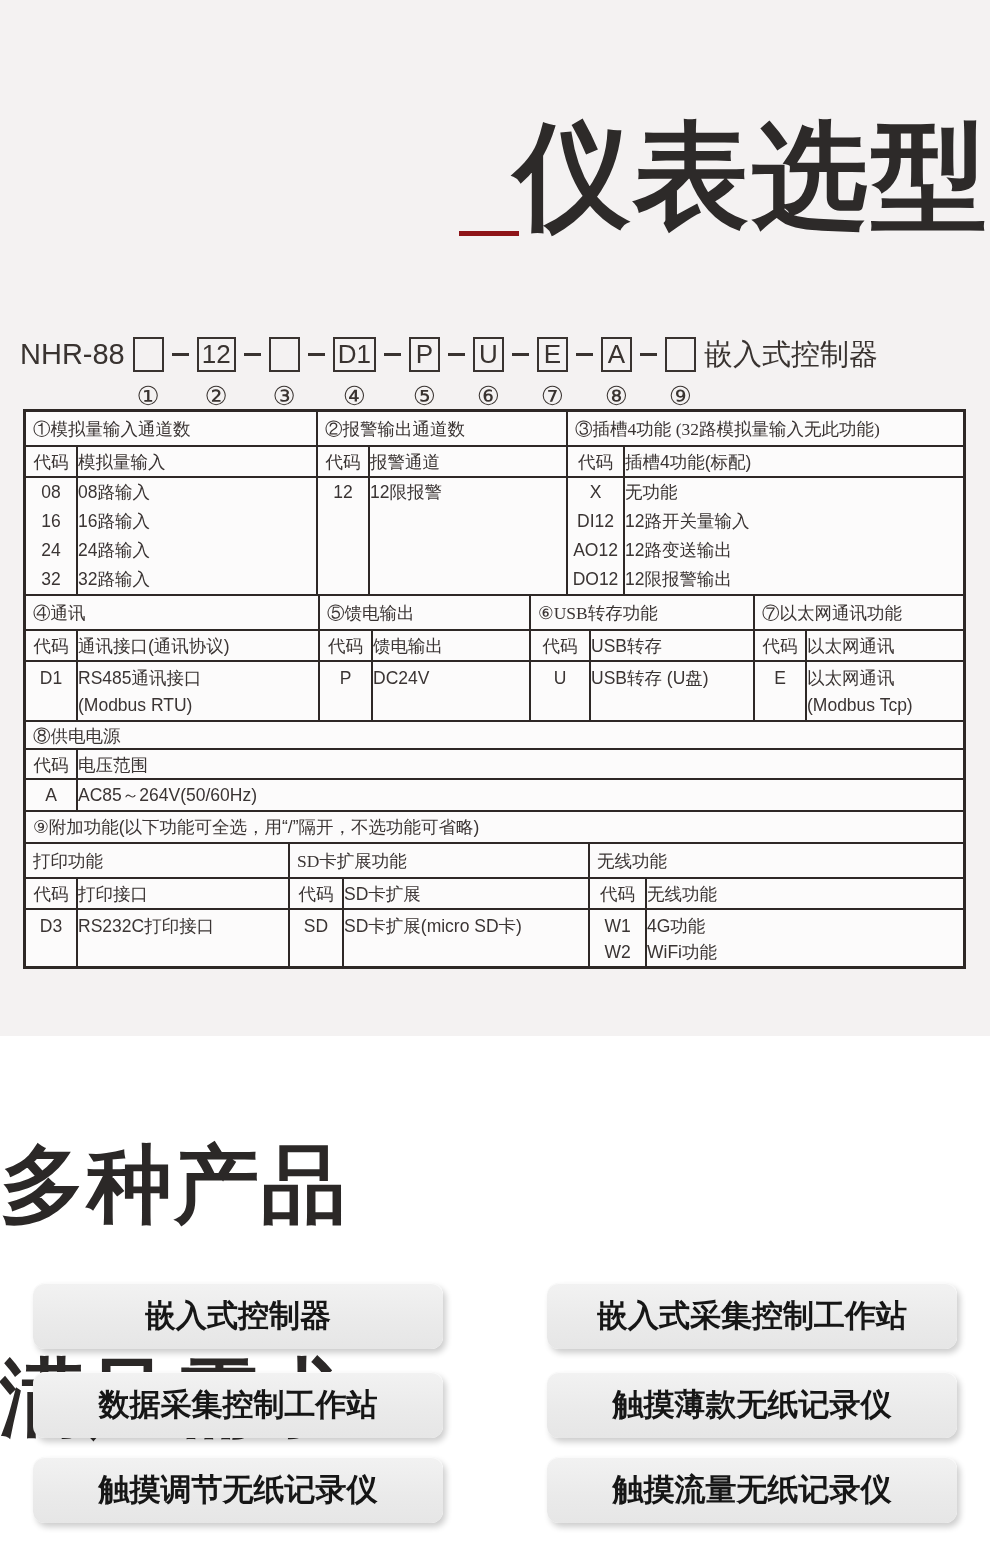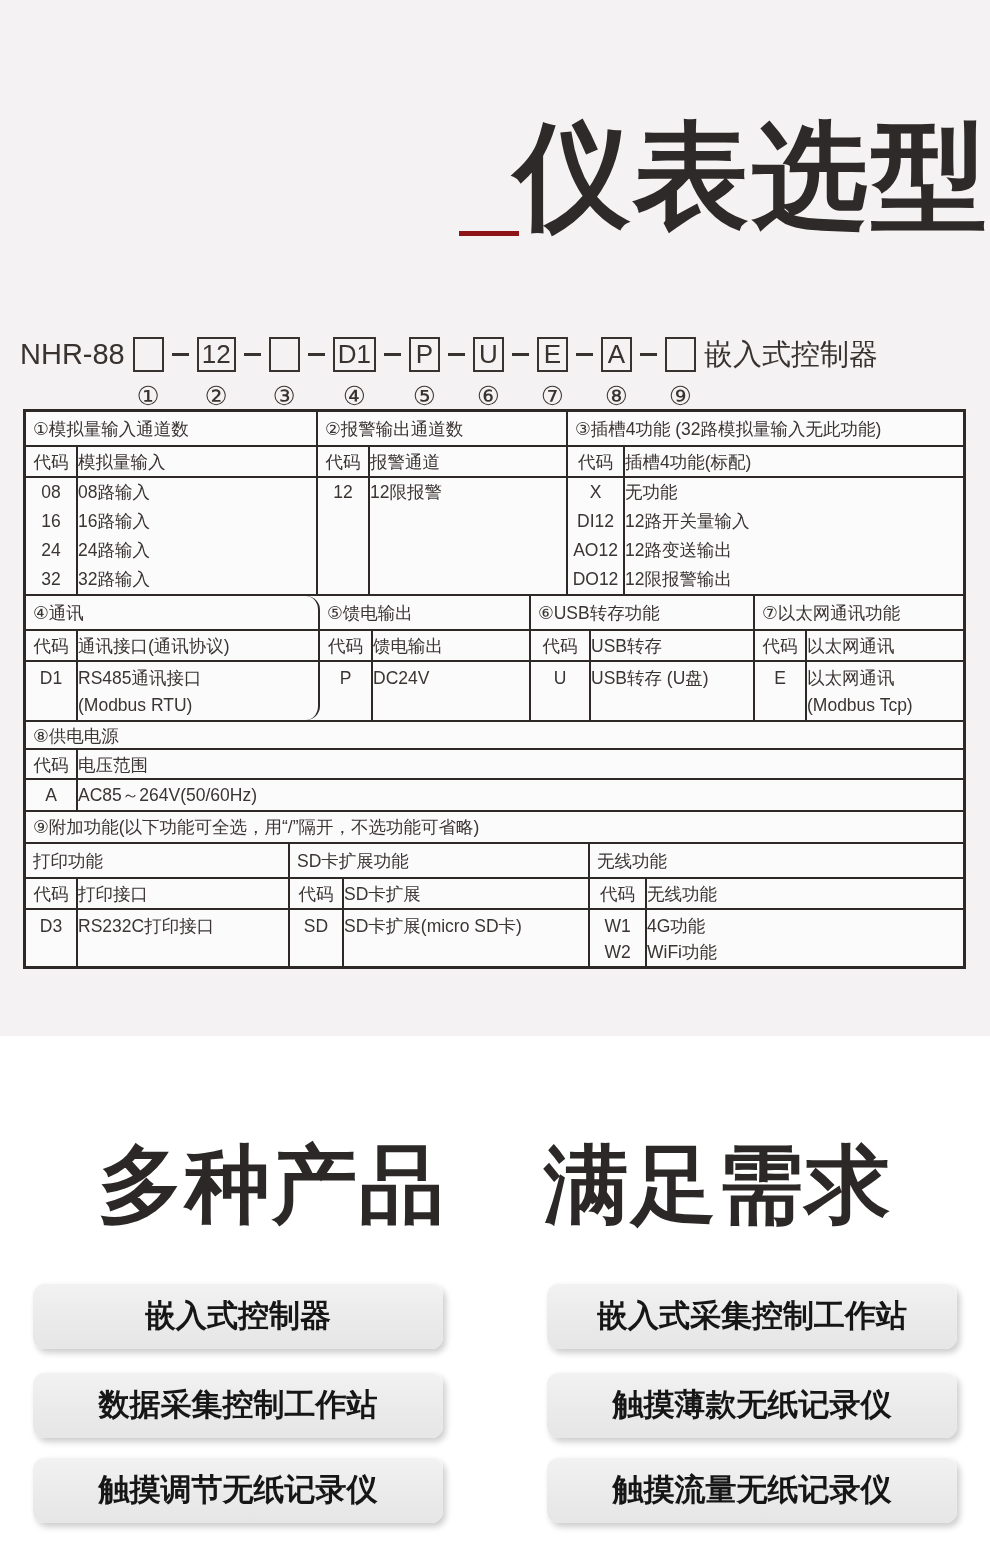--- a/index.html
+++ b/index.html
@@ -40,44 +40,44 @@
   
   .spec-table {
     position:absolute; top:409px; left:23px; width:943px;
     border:3px solid #2e2826; background:#fcfbfb;
     font-size:17.5px; color:#3a3433;
   }
   .band { display:flex; }
   .band + .band { border-top:2px solid #2e2826; }
   .sec { border-right:2px solid #2e2826; display:flex; flex-direction:column; flex:0 0 auto; }
   .sec:last-child { border-right:none; flex:1 1 auto; }
-  .sec-title { height:35px; line-height:35px; padding-left:7px; border-bottom:2px solid #2e2826; white-space:nowrap; overflow:hidden; }
+  .sec-title { height:35px; line-height:35px; padding-left:7px; border-bottom:2px solid #2e2826; white-space:nowrap; overflow:hidden;font-family:Liberation Serif, serif; }
   .cols { display:flex; flex:1 1 auto; }
   .code-col { border-right:2px solid #2e2826; display:flex; flex-direction:column; text-align:center; flex:0 0 auto; }
   .label-col { flex:1 1 auto; display:flex; flex-direction:column; }
   .col-head { height:31px; line-height:31px; border-bottom:2px solid #2e2826; white-space:nowrap; }
   .label-col .col-head, .label-col .cell { }
   .cell { height:29px; line-height:29px; white-space:nowrap; overflow:hidden; }
   
   .w292 { flex-basis:292px; } .w250 { flex-basis:250px; }
-  .w294 { flex-basis:294px;border-radius:14px; } .w211 { flex-basis:211px; } .w224 { flex-basis:224px; }
+  .w294 { flex-basis:294px; } .w211 { flex-basis:211px; } .w224 { flex-basis:224px; }
   .w264 { flex-basis:264px; } .w300 { flex-basis:300px; }
   .cw52 { flex-basis:52px; } .cw53 { flex-basis:53px; } .cw57 { flex-basis:57px; }
   .cw60 { flex-basis:60px; } .cw54 { flex-basis:54px; }
   .band-full .sec-title { border-bottom:none; }
   .t28 { height:28px; line-height:28px; }
   .t30 { height:30px; line-height:30px; }
   .band9-title { height:30px; line-height:30px; padding-left:7px; white-space:nowrap; }
   .pad-body { padding-top:2px; padding-bottom:2px; }
 
   
   .sub-heading {
     position:absolute; top:1128px; left:0; width:990px;
     display:flex; justify-content:center; gap:98px;
-    font-size:85px; font-weight:900; color:#2b2827; letter-spacing:2px;
+    font-size:85px; font-weight:900; color:#2b2827; letter-spacing:2px;flex-direction:column;
   }
   .pill {
     position:absolute; width:410px; height:66px; border-radius:12px;
     background:linear-gradient(180deg,#f2f2f2 0%,#eaeaea 60%,#e6e6e6 100%);
     box-shadow:3px 4px 6px rgba(0,0,0,0.20), inset 0 1px 0 #fafafa;
     display:flex; align-items:center; justify-content:center;
     font-size:31px; font-weight:700; color:#161616; white-space:nowrap;
   }
   .pill-1 { left:33px;  top:1283px; }
   .pill-2 { left:547px; top:1283px; }

